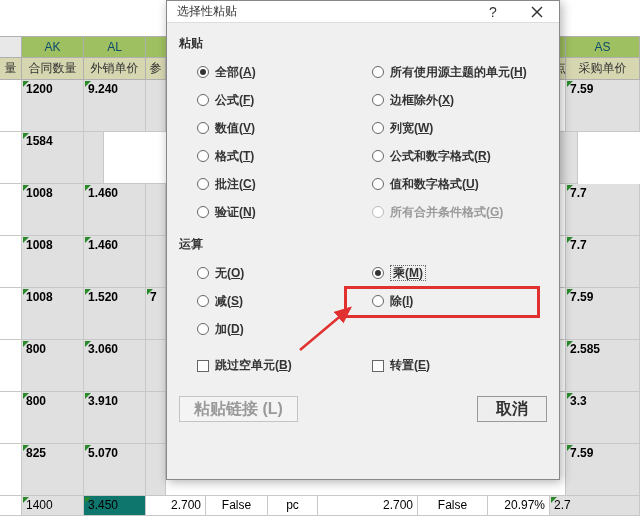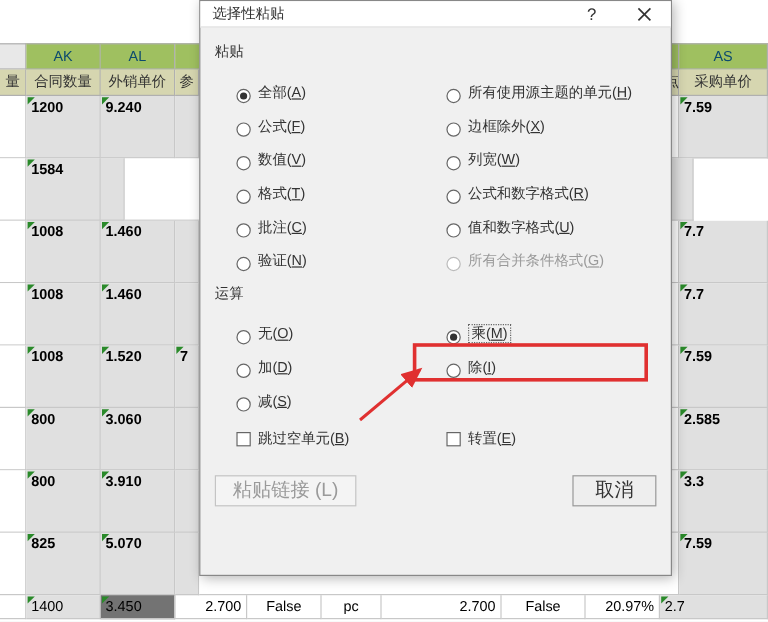--- a/index.html
+++ b/index.html
@@ -18,25 +18,25 @@
   .data-cell.val { background: #fff; }
   .tri { position: absolute; top: 1px; left: 1px; width: 0; height: 0; border-top: 6px solid #2a8a2a; border-right: 6px solid transparent; }
   .col-sel { background: #9fc060 !important; }
 
   
   .dialog { position: absolute; top: 0; left: 166px; width: 394px; height: 480px; background: #f0f0f0; border: 1px solid #888; box-shadow: 2px 2px 10px rgba(0,0,0,0.3); }
   .title-bar { height: 22px; display: flex; align-items: center; padding: 0 0 0 10px; background: #fff; border-bottom: 1px solid #ddd; }
   .title-text { flex: 1; font-size: 12px; color: #333; }
   .title-btn { width: 44px; height: 30px; text-align: center; line-height: 30px; font-size: 14px; color: #333; }
   .title-btn.close svg { margin-top: 9px; }
-  .dlg-body { padding: 6px 12px 12px 12px; font-size: 12px; color: #333; }
+  .dlg-body { padding: 6px 12px 12px 12px; font-size: 12px; color: #333; font-weight: bold; }
   .group-label { font-size: 12px; margin: 6px 0 6px 0; }
   .radio-grid { display: flex; }
   .radio-col { flex: 1; }
-  .radio-row { display: flex; align-items: flex-end; height: 28px; }
+  .radio-row { display: flex; align-items: center; height: 28px; }
   .radio { width: 12px; height: 12px; border: 1px solid #666; border-radius: 50%; margin-right: 6px; background: #fff; display: inline-flex; align-items: center; justify-content: center; }
   .radio.on::after { content: ""; width: 6px; height: 6px; background: #333; border-radius: 50%; }
   .radio.disabled { border-color: #bbb; }
   .rlabel { font-size: 12px; }
   .rlabel .u { text-decoration: underline; }
   .rlabel.disabled { color: #9a9a9a; }
   .checkbox { width: 12px; height: 12px; border: 1px solid #666; margin-right: 6px; background: #fff; display: inline-block; }
   .checks-row { display: flex; margin-top: 14px; }
   .checks-row > div { flex: 1; display: flex; align-items: center; }
   .buttons { display: flex; gap: 10px; margin-top: 22px; }
@@ -135,21 +135,21 @@
         <div class="data-cell tag" style="width:62px"><span class="tri"></span>5.070</div>
         <div class="data-cell tag" style="width:20px"></div>
         <div class="data-cell val" style="width:400px"></div>
         <div class="data-cell tag" style="width:74px"><span class="tri"></span>7.59</div>
       </div>
     </div>
 
   <div class="bottom-row" style="top:496px">
     <div style="width:22px"></div>
     <div style="width:62px;background:#e0e0e0"><span class="tri"></span><span>1400</span></div>
-    <div style="width:62px;background:#737373"><span class="tri"></span><span>3.450</span></div>
+    <div style="width:62px;background:#0f766e"><span class="tri"></span><span>3.450</span></div>
     <div style="width:60px;text-align:right">2.700</div>
     <div style="width:62px;text-align:center">False</div>
     <div style="width:50px;text-align:center">pc</div>
     <div style="width:100px;text-align:right">2.700</div>
     <div style="width:70px;text-align:center">False</div>
     <div style="width:62px;text-align:right">20.97%</div>
     <div style="width:90px;background:#e0e0e0"><span class="tri"></span><span>2.7</span></div>
   </div>
 </div>
 
@@ -223,25 +223,25 @@
 
     <div class="group-label" style="margin-top:10px">运算</div>
     <div class="radio-grid">
       <div class="radio-col" id="op-left" style="padding-left:18px">
           <div class="radio-row">
             <span class="radio"></span>
             <span class="rlabel">无(<span class="u">O</span>)</span>
           </div>
           <div class="radio-row">
             <span class="radio"></span>
+            <span class="rlabel">减(<span class="u">S</span>)</span>
+          </div>
+          <div class="radio-row">
+            <span class="radio"></span>
             <span class="rlabel">加(<span class="u">D</span>)</span>
-          </div>
-          <div class="radio-row">
-            <span class="radio"></span>
-            <span class="rlabel">减(<span class="u">S</span>)</span>
           </div>
         </div>
       <div class="radio-col" id="op-right">
           <div class="radio-row">
             <span class="radio on"></span>
             <span class="rlabel"><span class="dotbox">乘(<span class="u">M</span>)</span></span>
           </div>
           <div class="radio-row">
             <span class="radio"></span>
             <span class="rlabel">除(<span class="u">I</span>)</span>

